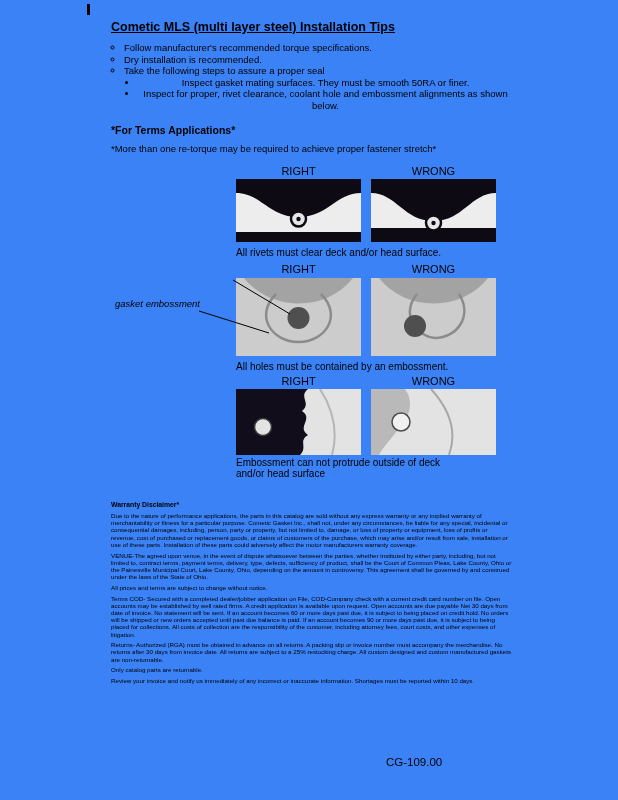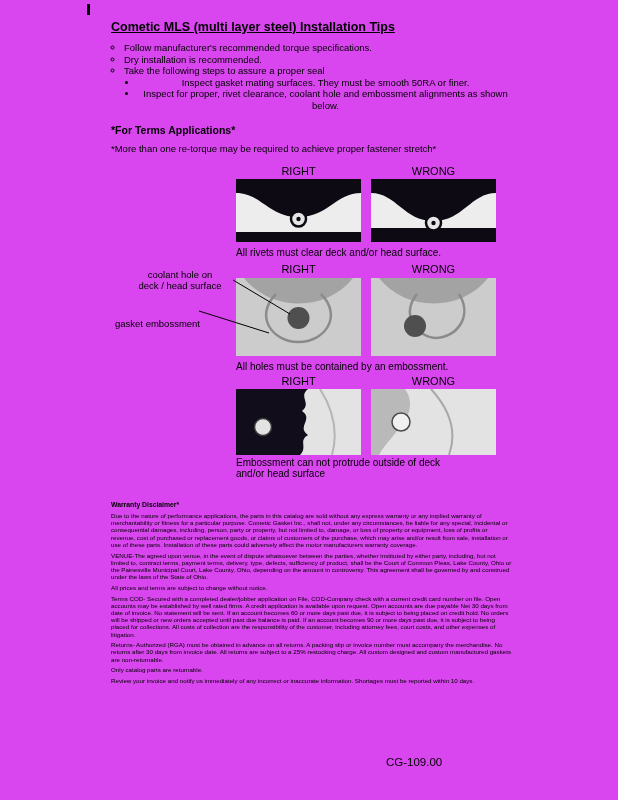--- a/index.html
+++ b/index.html
@@ -1,17 +1,17 @@
 <!DOCTYPE html>
 <html><head>
 <meta charset="utf-8">
 <style>
   html,body{margin:0;padding:0;}
   body{width:618px;height:800px;background:#fff;font-family:"Liberation Sans",sans-serif;color:#000;}
-  .page{position:relative;width:618px;height:800px;background:#d946ef;overflow:hidden;}
+  .page{position:relative;width:618px;height:800px;background:#3b82f6;overflow:hidden;}
   .crop-mark{position:absolute;left:87px;top:4px;width:3px;height:11px;background:#000;}
   .content{position:absolute;left:111px;top:20px;width:402px;}
   .title{font-size:12.5px;font-weight:bold;text-decoration:underline;margin:0 0 8px 0;}
   ul.tips{list-style-type:circle;margin:0;padding-left:13px;font-size:9.5px;line-height:11.5px;}
   ul.subtips{list-style-type:disc;margin:0;padding-left:27px;font-size:9.5px;line-height:11.5px;text-align:center;}
   .diesel-heading{font-size:10.5px;font-weight:bold;margin:13px 0 0 0;}
   .para{font-size:9.5px;line-height:12px;margin:7px 0 0 0;width:394px;}
   .diagram-section{position:relative;width:402px;height:318px;margin-top:10px;}
   .hdr{position:absolute;width:125px;text-align:center;font-size:11px;}
   .diag{position:absolute;width:125px;display:block;}
@@ -63,25 +63,21 @@
         <path d="M0 0 H125 V14 C100 14 92 42 62.5 42 C33 42 25 14 0 14 Z" fill="#0e0a14"></path>
         <rect y="49" width="125" height="14" fill="#0e0a14"></rect>
         <circle cx="62.5" cy="44" r="7.5" fill="#e6e6e6" stroke="#0e0a14" stroke-width="2.5"></circle>
         <circle cx="62.5" cy="44" r="2.2" fill="#0e0a14"></circle>
       </svg>
       <div class="caption" style="left:125px;top:82px;">All rivets must clear deck and/or head surface.</div>
 
       <div class="hdr" style="left:125px;top:98px;">RIGHT</div>
       <div class="hdr" style="left:260px;top:98px;">WRONG</div>
 
-      <div class="callout" style="left:16px;top:104px;width:106px;text-align:center;">
-        <span>coolant hole on</span>
-        <span>deck / head surface</span>
-      </div>
-      <div class="callout" style="left:4px;top:153px;">gasket embossment</div>
+      <div class="callout" style="left:4px;top:133px;font-style:italic;">gasket embossment</div>
 
       <svg class="diag" style="left:125px;top:113px;" width="125" height="78" viewBox="0 0 125 78">
         <rect width="125" height="78" fill="#cccccc"></rect>
         <path d="M8 0 C35 34 90 34 117 0 Z" fill="#a3a3a3"></path>
         <path d="M40 16 C18 38 36 64 62.5 64 C89 64 107 38 85 16" fill="none" stroke="#8b8b8b" stroke-width="2.5"></path>
         <circle cx="62.5" cy="40" r="11" fill="#4f4f4f"></circle>
       </svg>
       <svg class="diag" style="left:260px;top:113px;" width="125" height="78" viewBox="0 0 125 78">
         <rect width="125" height="78" fill="#cccccc"></rect>
         <path d="M8 0 C35 34 90 34 117 0 Z" fill="#a3a3a3"></path>

